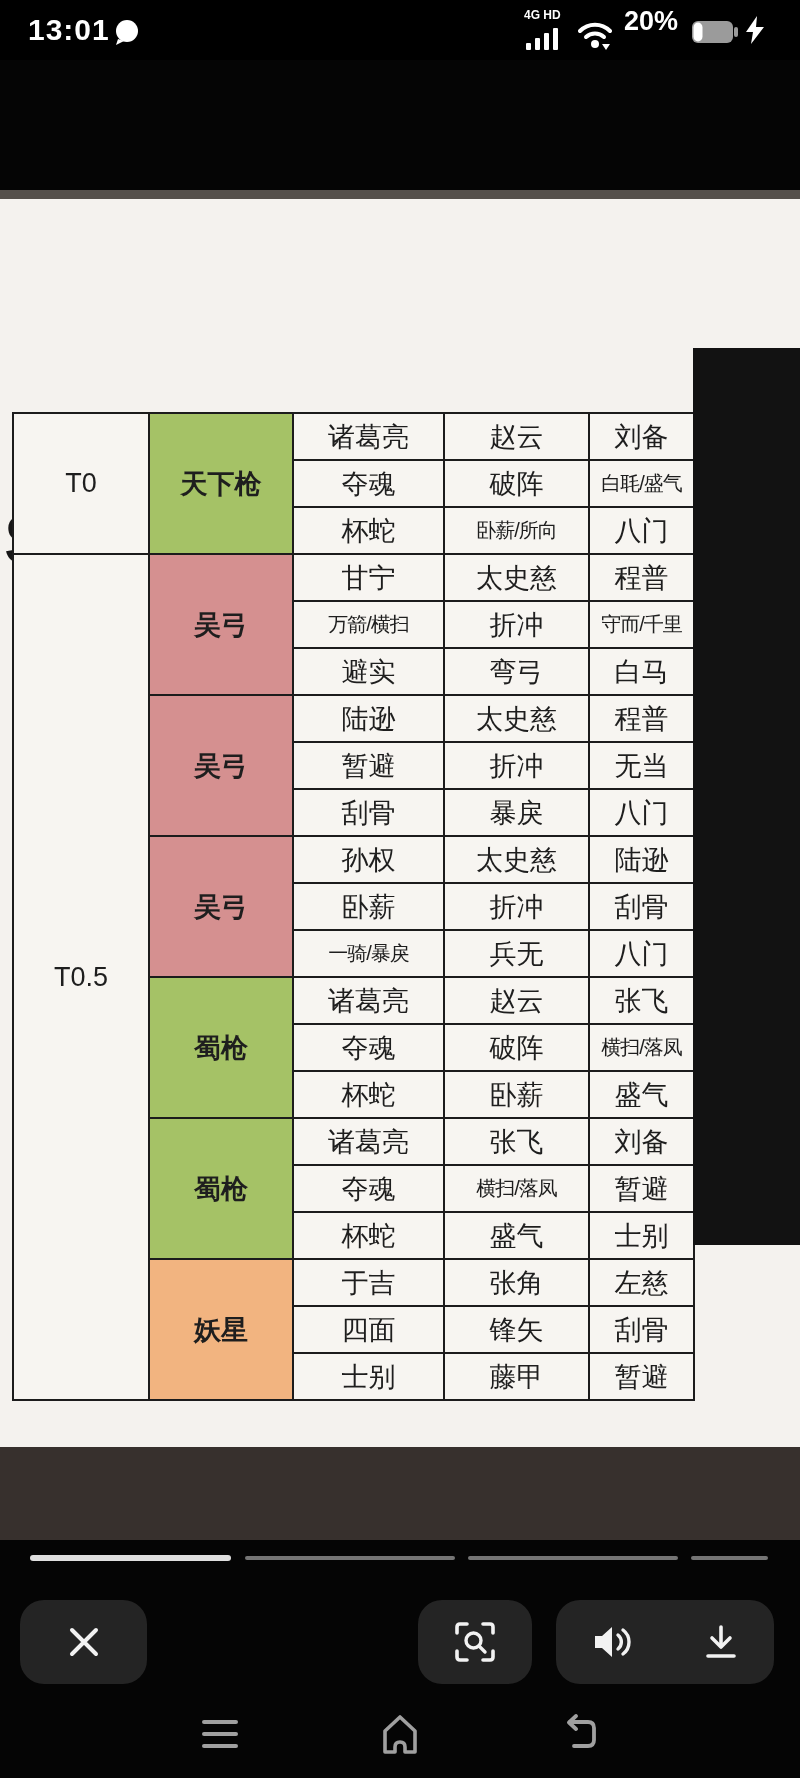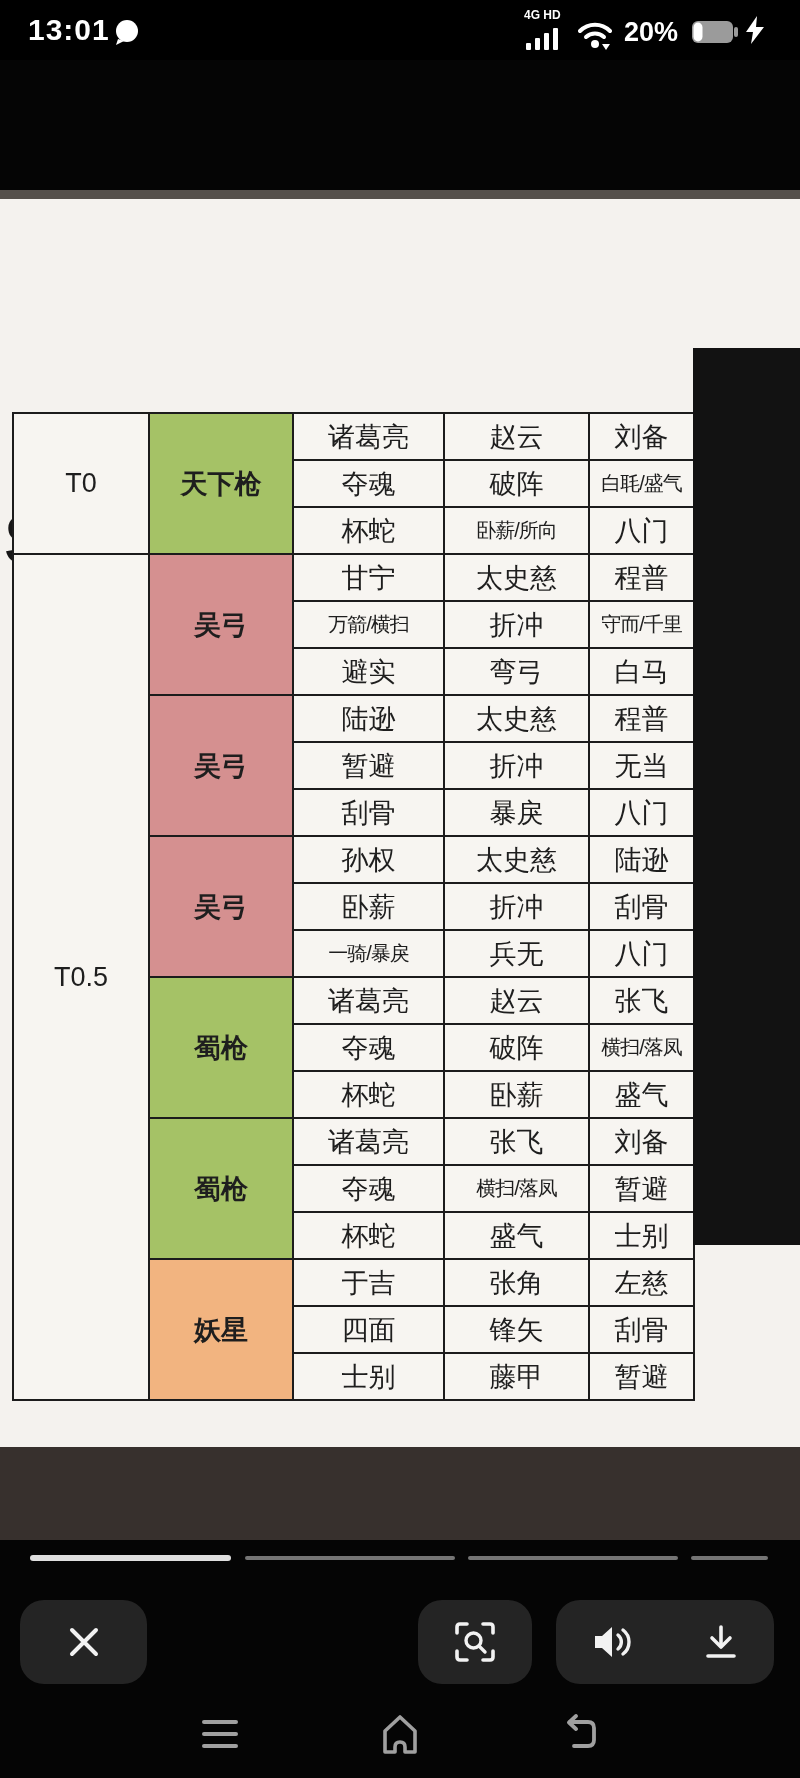--- a/index.html
+++ b/index.html
@@ -6,21 +6,21 @@
   .screen{position:relative;width:800px;height:1778px;background:#050505;overflow:hidden;
           font-family:"Liberation Sans","DejaVu Sans",sans-serif;}
 
   
   .status-bar{position:absolute;left:0;top:0;width:800px;height:60px;background:#000;color:#fff;}
   .sb-time{position:absolute;left:28px;top:13px;font-size:30px;font-weight:bold;letter-spacing:1px;}
   .sb-bubble{position:absolute;left:114px;top:19px;}
   .sb-net{position:absolute;left:524px;top:8px;font-size:12px;font-weight:bold;color:#fff;}
   .sb-bars{position:absolute;left:526px;top:28px;}
   .sb-wifi{position:absolute;left:578px;top:22px;}
-  .sb-batt-pct{position:absolute;left:624px;top:17px;font-size:27px;font-weight:bold;}
+  .sb-batt-pct{position:absolute;left:624px;top:6px;font-size:27px;font-weight:bold;}
   .sb-batt{position:absolute;left:692px;top:21px;}
   .sb-bolt{position:absolute;left:746px;top:16px;}
 
   
   .photo{position:absolute;left:0;top:190px;width:800px;height:1257px;background:#f4f2ee;}
   .photo-top-edge{position:absolute;left:0;top:0;width:800px;height:9px;background:#55504b;}
   .img-title{position:absolute;left:4px;top:308px;margin:0;font-size:70px;line-height:84px;
              font-weight:800;color:#161616;letter-spacing:-1px;}
   .dark-strip{position:absolute;left:693px;top:158px;width:107px;height:897px;background:#121212;z-index:3;}
 

